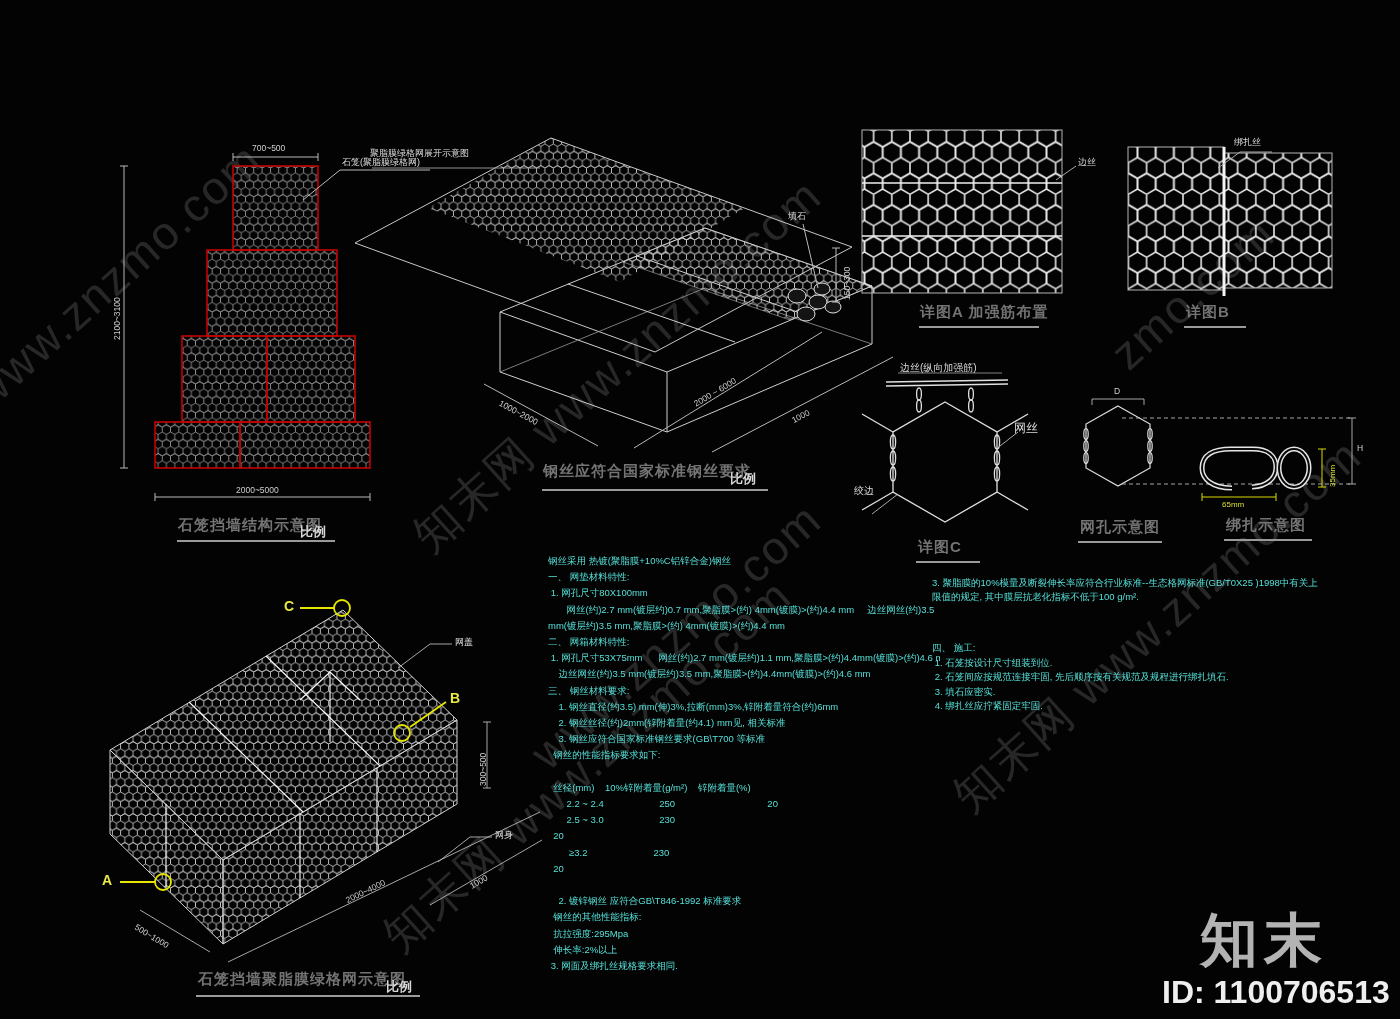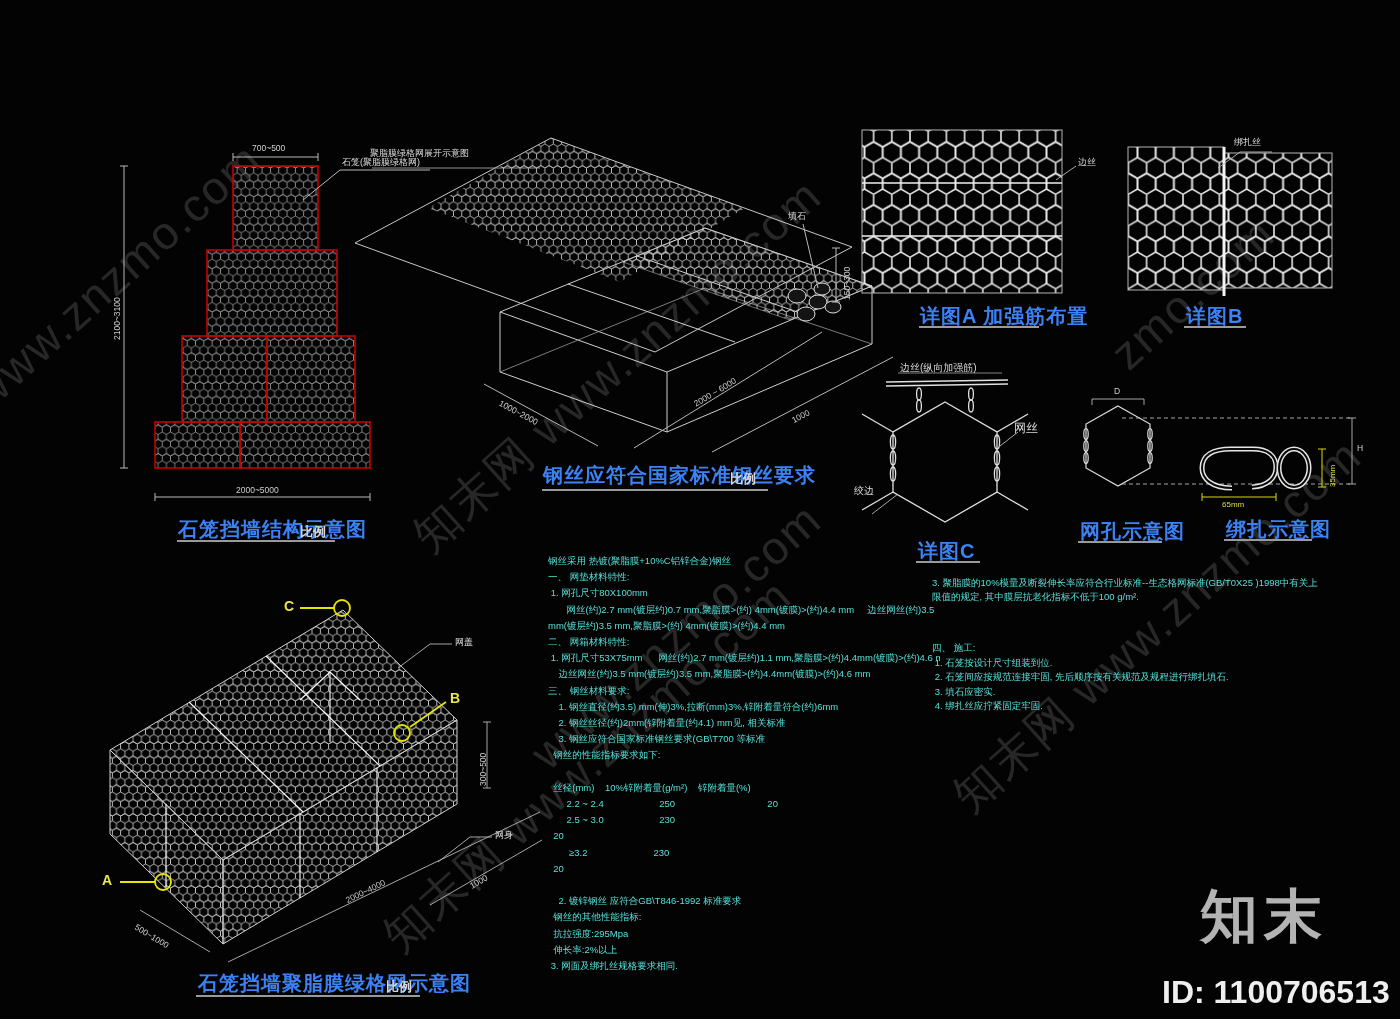--- a/index.html
+++ b/index.html
@@ -1,31 +1,31 @@
 <!DOCTYPE html>
 <html><head>
 <meta charset="utf-8">
 <style>
   html,body{margin:0;padding:0;background:#000;}
   #canvas{position:relative;width:1400px;height:1019px;background:#030303;overflow:hidden;
           font-family:"Liberation Sans","DejaVu Sans",sans-serif;}
   .abs{position:absolute;}
   .title{width:100%;text-align:center;top:14px;color:#fff;font-size:66px;font-weight:bold;letter-spacing:3px;}
-  .cap{color:#3b82f6;font-size:20px;font-weight:bold;letter-spacing:1px;white-space:nowrap;}
+  .cap{color:#737373;font-size:15px;font-weight:bold;letter-spacing:1px;white-space:nowrap;}
   .capline{background:#9a9a9a;height:2px;}
   .scale{color:#d8d8d8;font-size:13px;font-weight:bold;white-space:nowrap;}
   .lbl{color:#dedede;font-size:9px;white-space:nowrap;}
   .dim{color:#cfcfcf;font-size:8.5px;white-space:nowrap;transform-origin:left top;}
   .ydim{color:#dede36;font-size:8px;white-space:nowrap;transform-origin:left top;}
   .ylab{color:#e8e84a;font-size:14px;font-weight:bold;}
   .notes{color:#55e0d8;font-size:9.5px;line-height:16.2px;white-space:pre;}
   .notesw{color:#55e0d8;font-size:9.5px;line-height:14.2px;white-space:pre-wrap;}
   .wm{color:rgba(220,220,220,0.17);font-size:46px;letter-spacing:2px;white-space:nowrap;
       transform:rotate(-42deg);transform-origin:left top;pointer-events:none;}
-  .brand{color:#b3b3b3;font-size:58px;font-weight:bold;letter-spacing:6px;}
+  .brand{color:#b3b3b3;font-size:58px;font-weight:bold;letter-spacing:6px;margin-top:24px;}
   .idtxt{color:#efefef;font-size:32px;font-weight:bold;}
 </style>
 </head>
 <body>
 
 <div id="canvas">
 
   <div class="abs wm" style="left:-40px;top:380px">www.znzmo.com</div>
   <div class="abs wm" style="left:400px;top:520px">知末网 www.znzmo.com</div>
   <div class="abs wm" style="left:520px;top:740px">www.znzmo.com</div>

